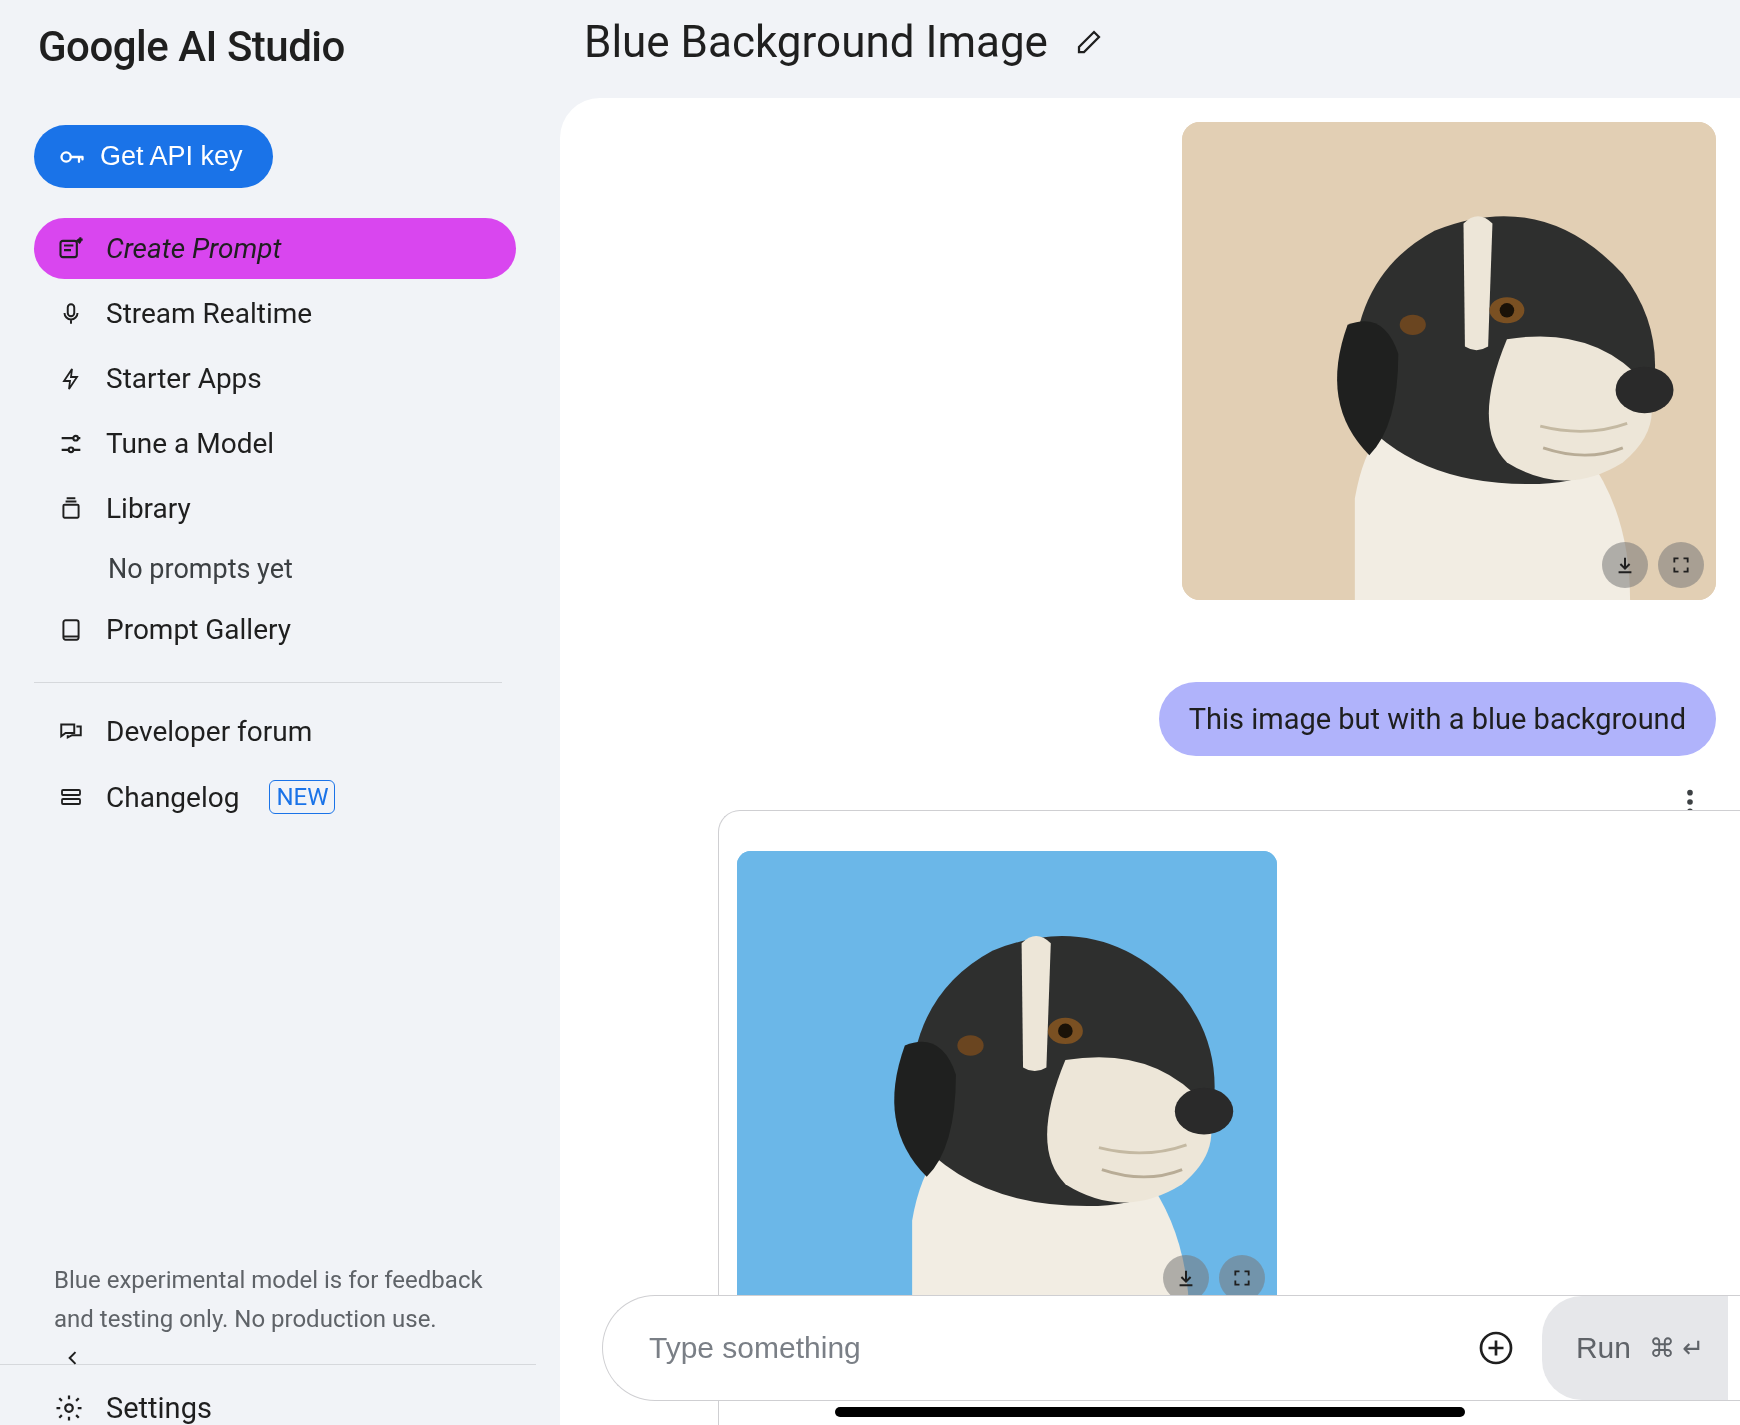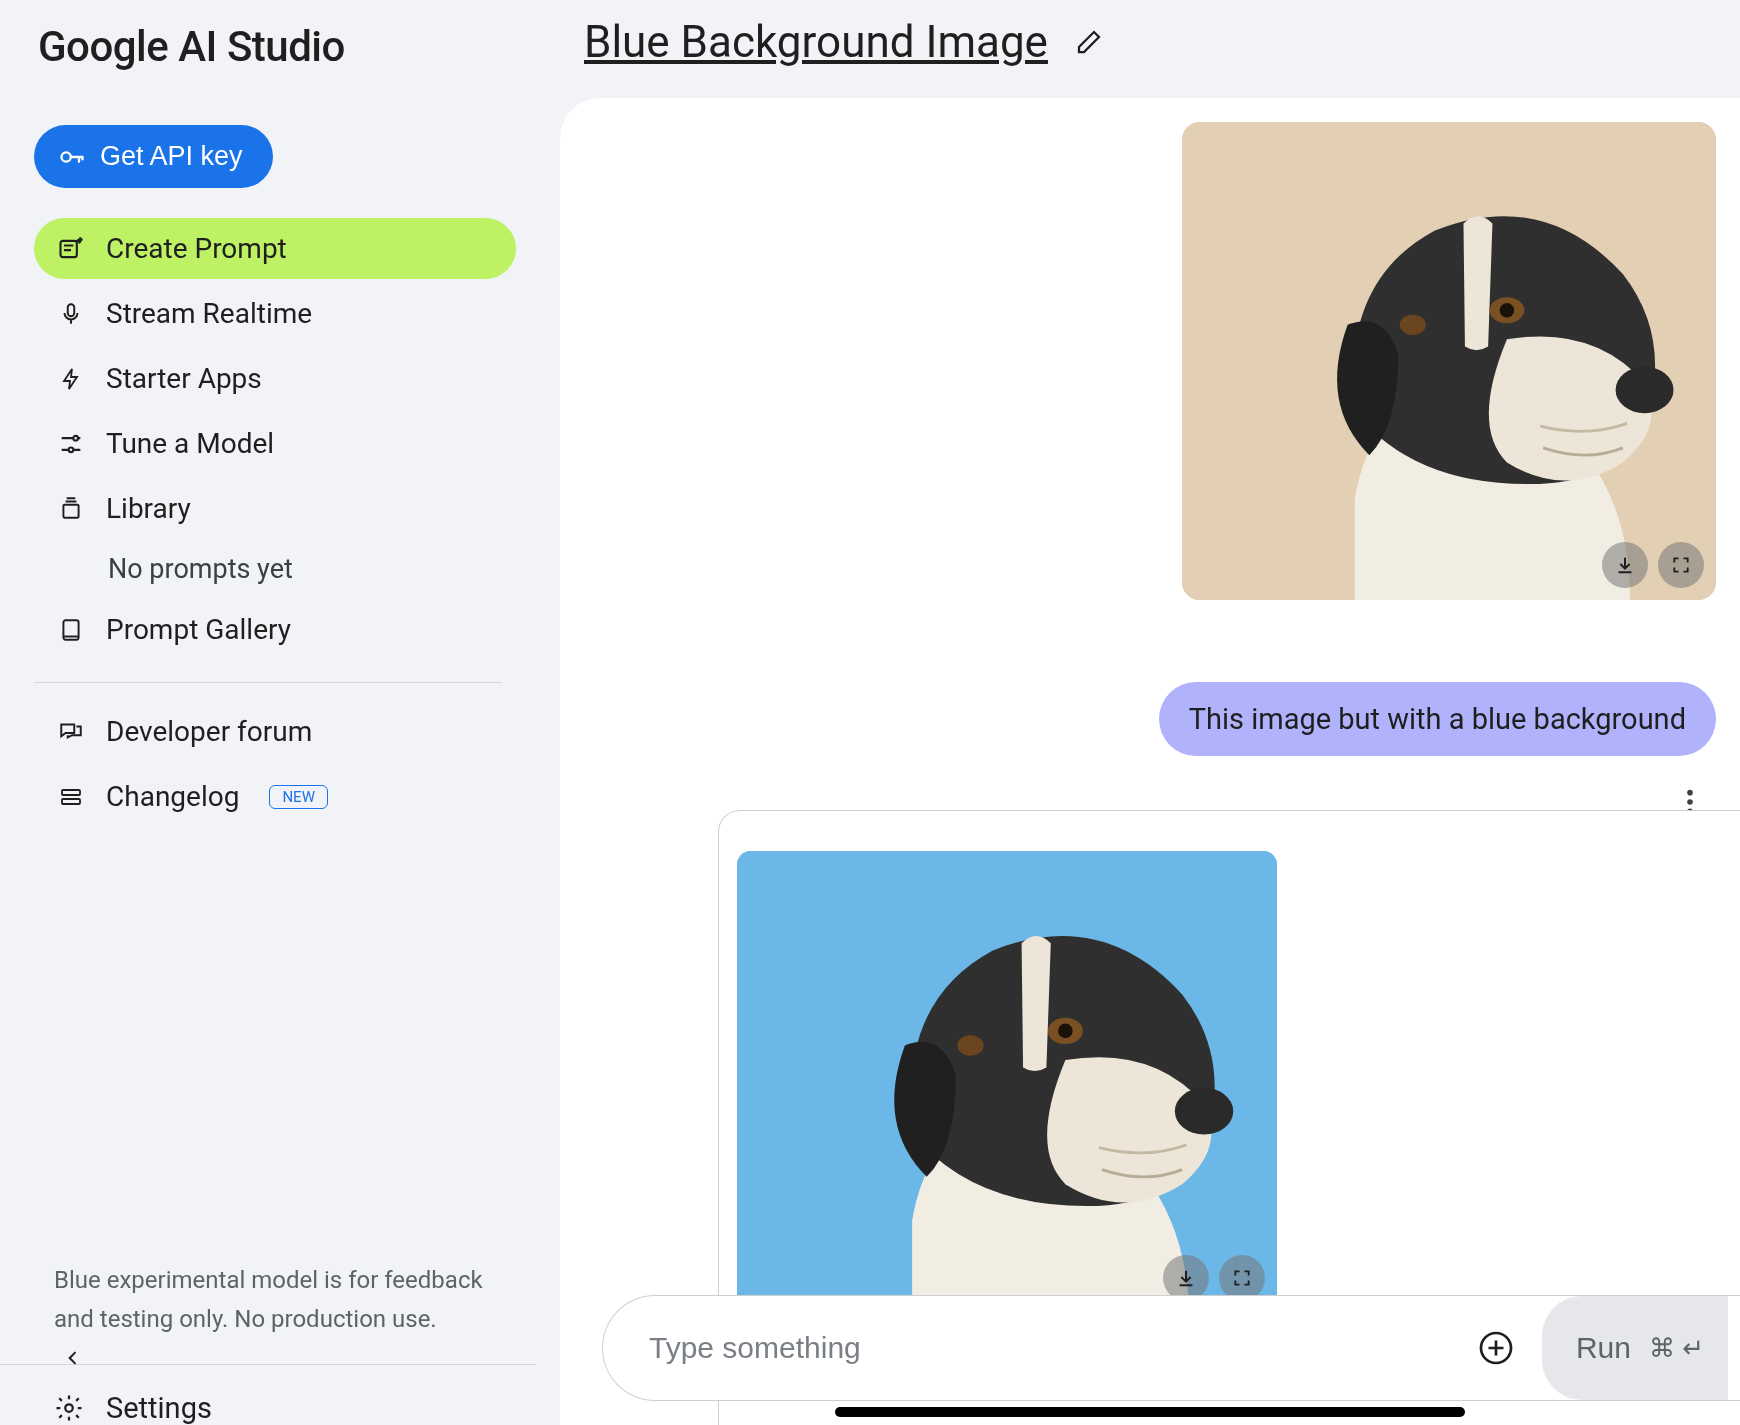--- a/index.html
+++ b/index.html
@@ -53,21 +53,21 @@
   .nav-item {
     display: flex;
     align-items: center;
     gap: 20px;
     padding: 14px 22px;
     border-radius: 36px;
     font-size: 28px;
     color: #1f1f1f;
     cursor: pointer;
   }
-  .nav-item.active { background: #bef264; }
+  .nav-item.active { background: #d946ef; font-style: italic; }
   .nav-item .icon-slot { width: 30px; display:flex; justify-content:center; }
   .nav-sub {
     padding: 10px 0 10px 74px;
     font-size: 27px;
     color: #3c4043;
   }
   .divider {
     height: 1px;
     background: #d6d8dc;
     margin: 22px 34px 18px 34px;
@@ -92,42 +92,41 @@
     bottom: 50px;
     left: 56px;
     width: 34px;
     height: 34px;
     display: flex;
     align-items: center;
     justify-content: center;
     cursor: pointer;
   }
   .new-badge {
-    font-size: 15px;
+    font-size: 24px;
     color: #1a73e8;
     border: 1.5px solid #1a73e8;
     border-radius: 6px;
-    padding: 2px 12px;
+    padding: 2px 6px;
     margin-left: 10px;
   }
   .spacer { flex: 1; }
 
   
   .main {
     flex: 1;
     display: flex;
     flex-direction: column;
     position: relative;
   }
   .title-row {
     display: flex;
     align-items: center;
     gap: 26px;
     padding: 16px 0 30px 48px;
-    text-decoration: underline;
   }
   .title-text { font-size: 44px; font-weight: 400; color: #1f1f1f; }
   .chat-panel {
     flex: 1;
     background: #fff;
     border-top-left-radius: 40px;
     position: relative;
     overflow: hidden;
     margin-left: 24px;
   }

